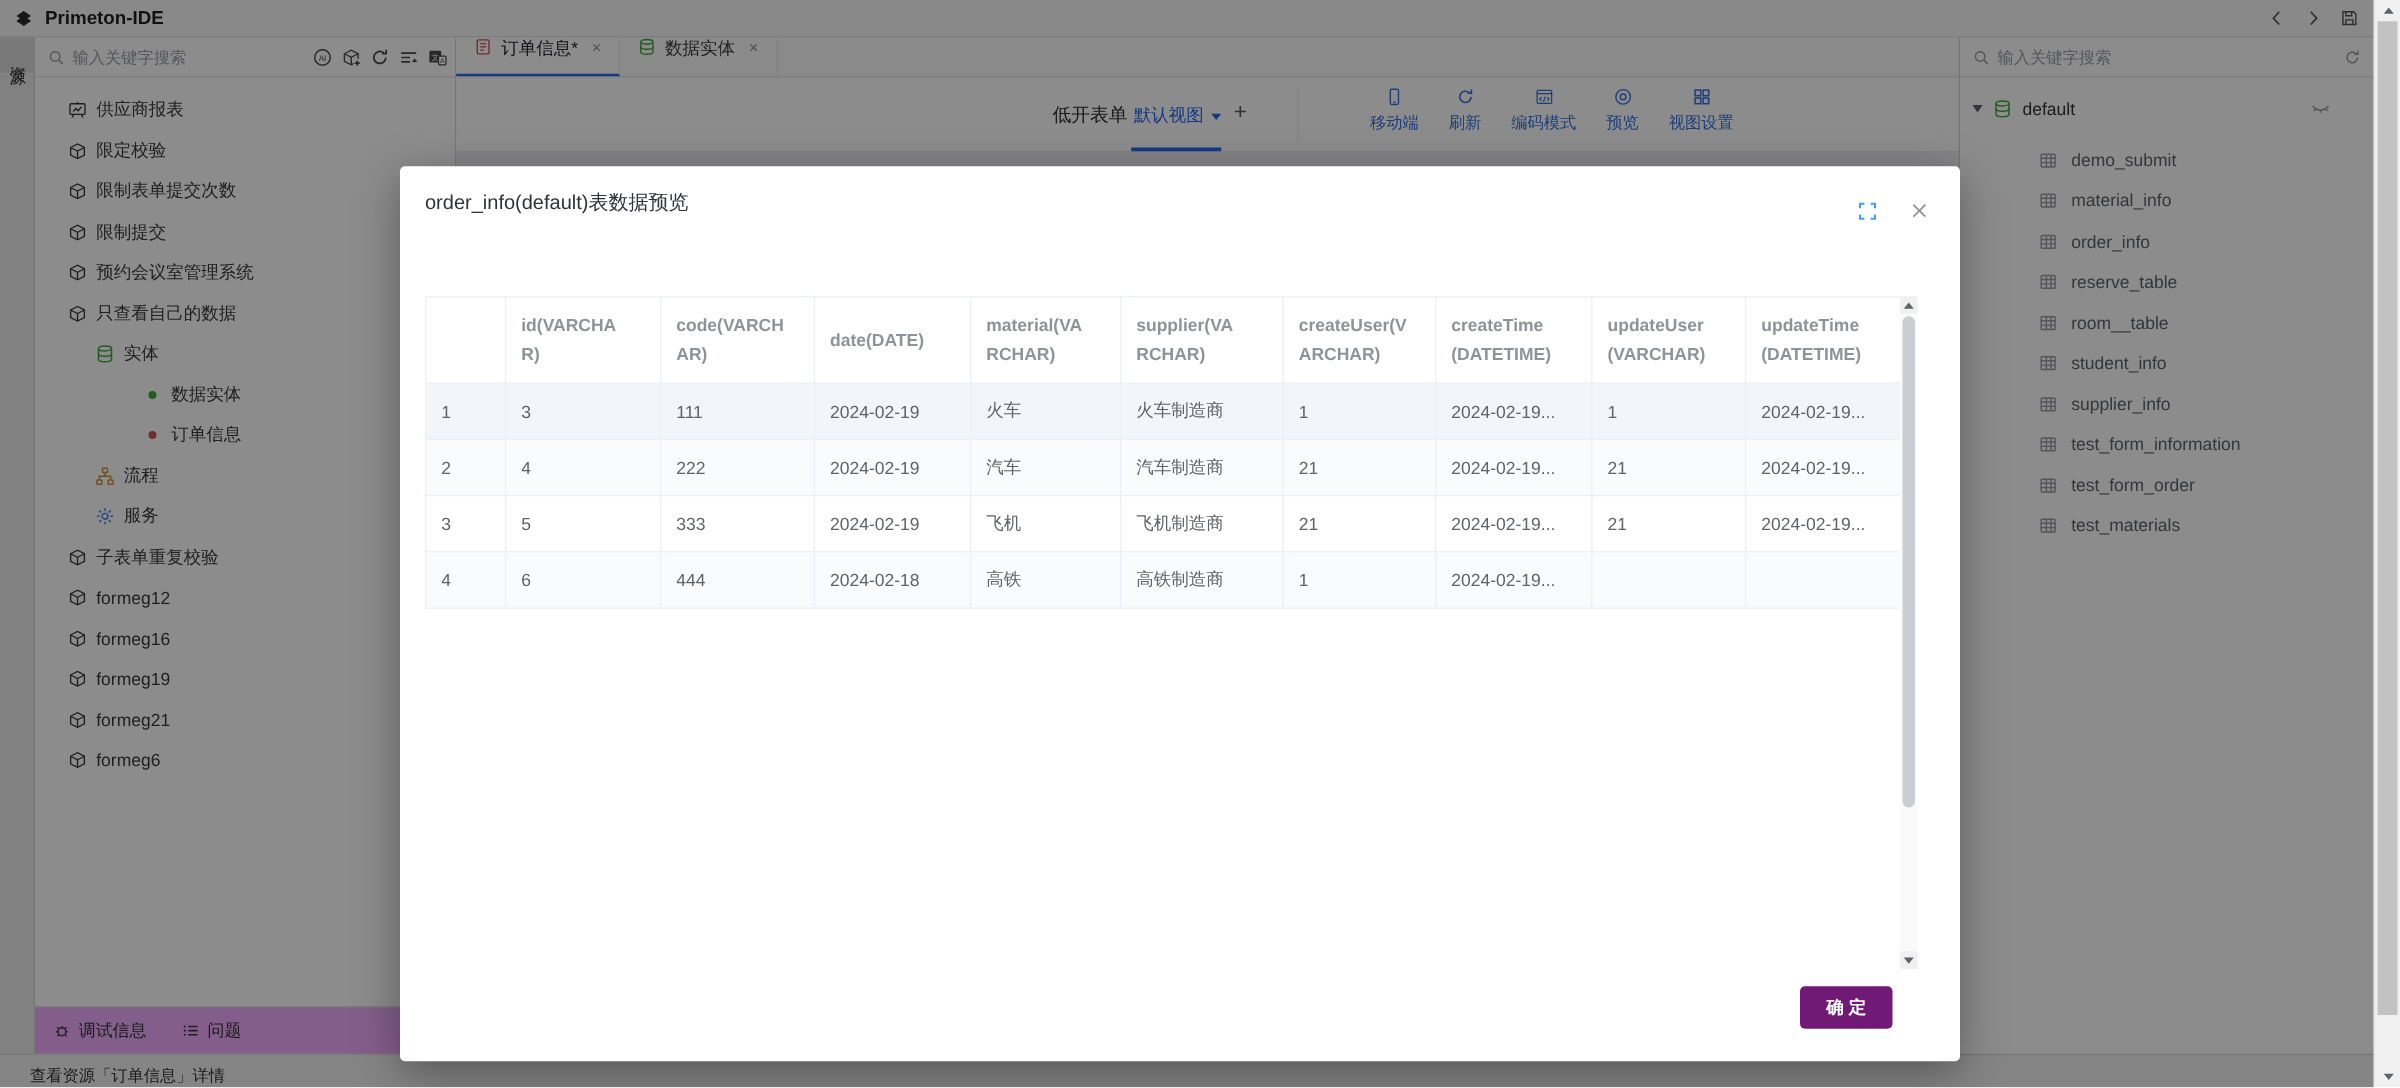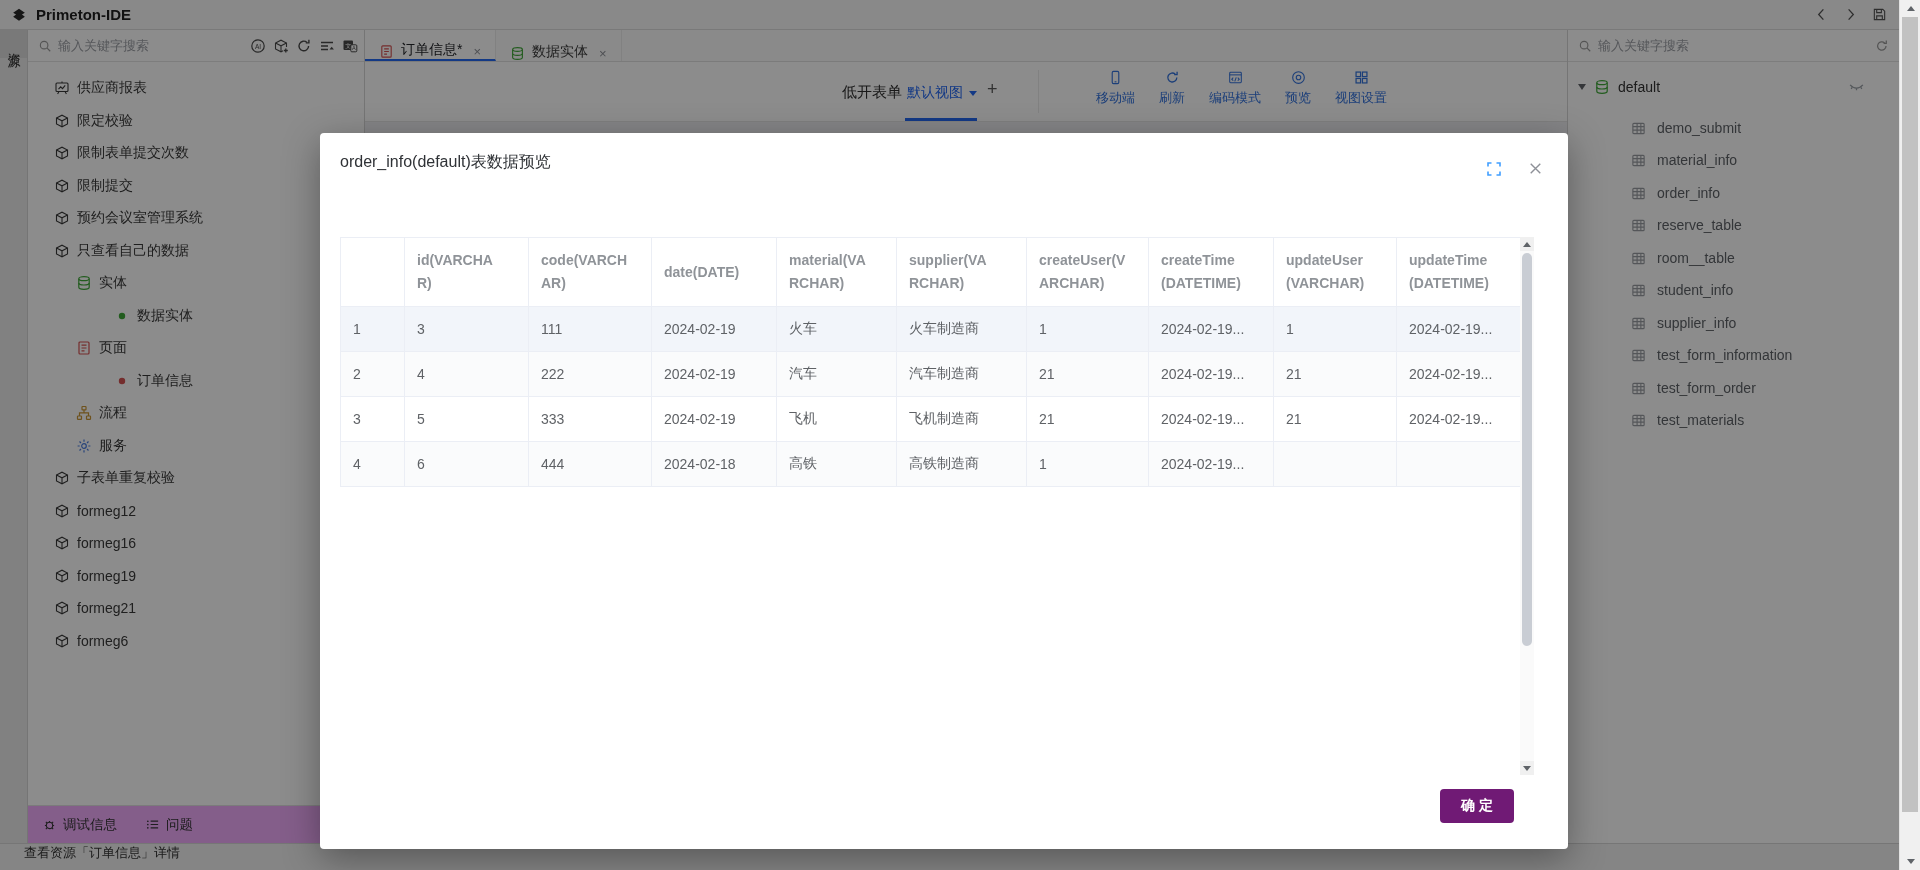--- a/index.html
+++ b/index.html
@@ -44,21 +44,21 @@
   .tree-expander .tri { display:block; }
   .tree-row .icon { margin-right:7px; }
   .lp-bottom { position:absolute; left:0; bottom:0; width:100%; height:38px;
     border-top:1px solid #e0e0e0; display:flex; align-items:center; gap:28px; padding-left:14px; background:#f0abfc; }
   .lp-bottom .btab { display:flex; align-items:center; gap:6px; font-size:13.5px; color:#333; cursor:pointer; }
   .lp-bottom .icon { width:15px; height:15px; color:#3a3a3a; }
 
   
   .editor { position:absolute; left:365px; top:30px; width:1202px; height:813px; background:#f0f1f4; }
   .tabbar { height:32px; background:#fbfbfb; border-bottom:1px solid #e0e0e0; display:flex; }
-  .etab { display:flex; align-items:flex-end; gap:7px; padding:0 14px; font-size:14px; color:#3c3c3c;
+  .etab { display:flex; align-items:flex-start; gap:7px; padding:0 14px; font-size:14px; color:#3c3c3c;
     border-right:1px solid #ececec; cursor:pointer; }
   .etab .icon { width:15px; height:15px; }
   .etab .tab-close { font-size:13px; color:#8d9097; margin-left:4px; }
   .etab.active { background:#fff; border-bottom:2.5px solid #2468f2; color:#23252a; }
   .ed-toolbar { position:relative; height:60px; background:#fff; border-bottom:1px solid #e6e6e6; }
   .form-name { position:absolute; left:477px; top:21px; font-size:15px; color:#2e2e2e; }
   .view-tab { position:absolute; left:542px; top:22px; display:flex; align-items:center; gap:6px;
     font-size:14px; color:#2468f2; cursor:pointer; }
   .caret-down { width:0; height:0; border-top:5px solid #2468f2; border-left:4.5px solid transparent; border-right:4.5px solid transparent; }
   .view-underline { position:absolute; left:540px; bottom:0; width:72px; height:3px; background:#2468f2; }
@@ -78,21 +78,21 @@
   .rp-root { height:33px; display:flex; align-items:center; padding:0 26px 0 10px; font-size:14px; color:#333; cursor:pointer; }
   .rp-root .tree-expander .tri { width:0; height:0; border-top:6px solid #5f6368;
     border-left:4.5px solid transparent; border-right:4.5px solid transparent; }
   .rp-root .icon { margin-right:8px; }
   .rp-root .rp-eye { margin-left:auto; width:17px; height:17px; color:#9aa0a6; }
   .rp-item { height:32.5px; display:flex; align-items:flex-end; padding-left:63px; font-size:14px; color:#5f6368; cursor:pointer; }
   .rp-item .icon { width:15px; height:15px; margin-right:11px; color:#9a9da3; }
 
   
   .statusbar { position:absolute; left:0; top:843px; width:1899px; height:27px;
-    background:#f2f2f2; border-top:1px solid #d8d8d8; display:flex; align-items:flex-start; }
+    background:#f2f2f2; border-top:1px solid #d8d8d8; display:flex; align-items:flex-end; }
   .statusbar .st-text { margin-left:24px; font-size:13px; color:#333; }
 
   
   .overlay { position:absolute; left:0; top:0; width:1899px; height:870px; background:rgba(0,0,0,.45); z-index:40; }
   .modal { position:absolute; left:320px; top:133px; width:1248px; height:716px; background:#fff;
     border-radius:4px; box-shadow:0 10px 36px rgba(0,0,0,.35); z-index:50; }
   .modal-title { position:absolute; left:20px; top:19px; font-size:16px; color:#2f3236; }
   .modal-fullscreen { position:absolute; right:66px; top:28px; width:16px; height:16px; color:#409eff; cursor:pointer; }
   .modal-close { position:absolute; right:24px; top:27px; width:17px; height:17px; color:#8d9097; cursor:pointer; }
   .modal-table-wrap { position:absolute; left:20px; top:104px; width:1180px; }
@@ -307,32 +307,20 @@
             <span class="tri"></span>
           </span>
           <span class="icon">
             <svg viewBox="0 0 16 16">
               <circle cx="8" cy="8" r="3.2" fill="#3fa838"></circle>
             </svg>
           </span>
           <span class="tlabel">数据实体</span>
         </div>
 
-        <div class="tree-row" data-level="2">
-          <span class="tree-expander">
-            <span class="tri"></span>
-          </span>
-          <span class="icon">
-            <svg viewBox="0 0 16 16" fill="none" stroke="#d45252" stroke-width="1.2">
-              <rect x="3" y="2" width="10" height="12" rx="1"></rect>
-              <path d="M5.5 5.2h5M5.5 8h5M5.5 10.8h3"></path>
-            </svg>
-          </span>
-          <span class="tlabel">页面</span>
-        </div>
 
         <div class="tree-row" data-level="3">
           <span class="tree-expander">
             <span class="tri"></span>
           </span>
           <span class="icon">
             <svg viewBox="0 0 16 16">
               <circle cx="8" cy="8" r="3.2" fill="#d45252"></circle>
             </svg>
           </span>

